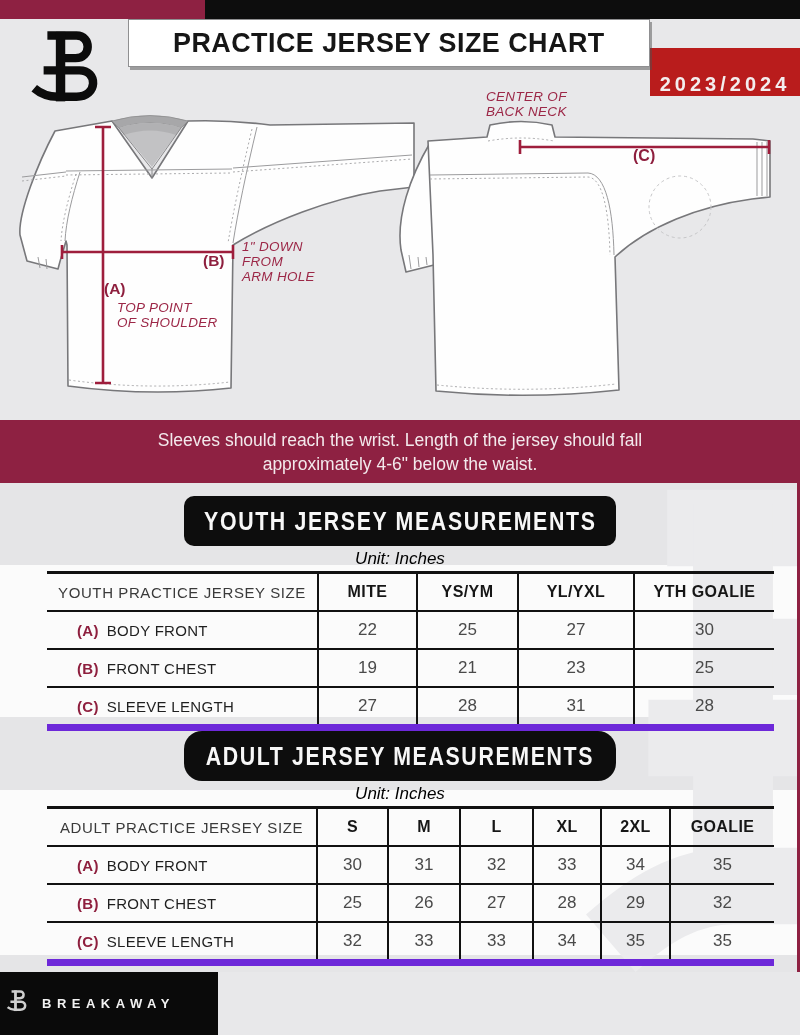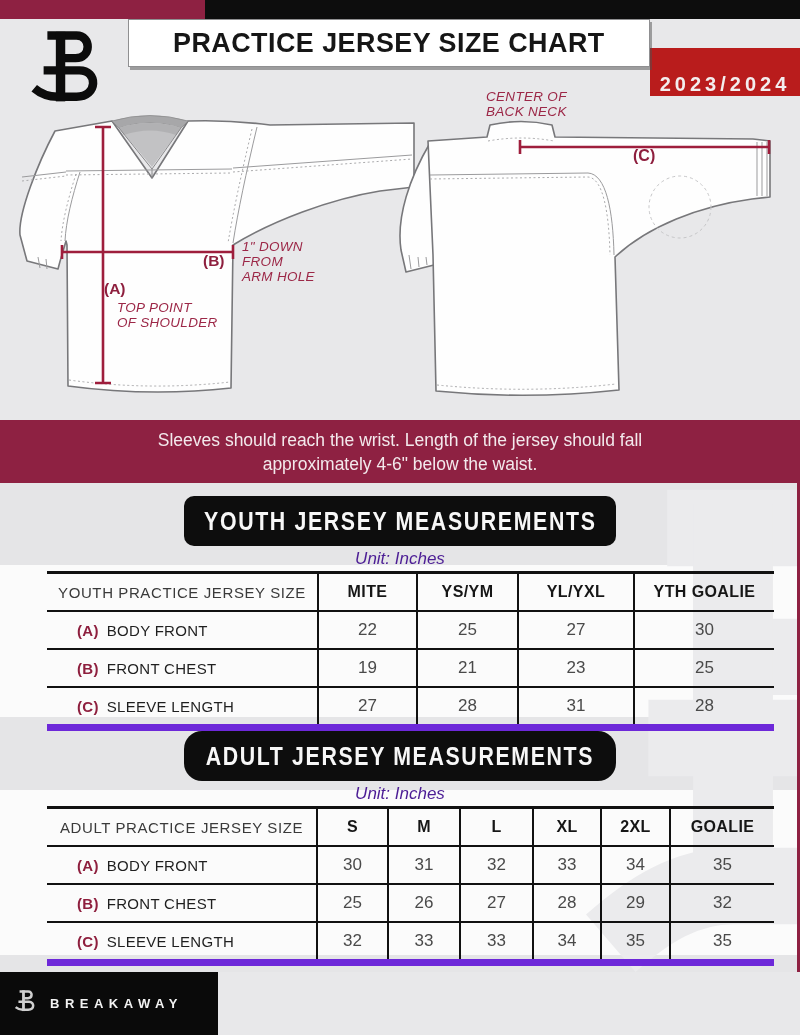--- a/index.html
+++ b/index.html
@@ -41,39 +41,39 @@
   .band3{top:955px;height:17px;}
   .right-strip{left:797px;top:483px;width:3px;height:489px;background:#8e2142;z-index:3;}
   .watermark{left:545px;top:466px;z-index:1;}
   
   .mbanner{left:50%;transform:translateX(-50%);width:432px;height:50px;background:#0d0d0d;
     border-radius:10px;display:flex;align-items:center;justify-content:center;z-index:4;}
   .mbanner span{color:#f7f7f7;font-weight:700;font-size:26px;letter-spacing:2px;
     transform:scaleX(.82);white-space:nowrap;}
   .mb-youth{top:496px;}
   .mb-adult{top:731px;border-radius:18px;}
-  .unit{left:0;width:800px;text-align:center;font-style:italic;font-size:17px;color:#4c1d95;z-index:4;}
+  .unit{left:0;width:800px;text-align:center;font-style:italic;font-size:17px;color:#000000;z-index:4;}
   .unit-youth{top:549px;}
   .unit-adult{top:784px;}
   
   table.size{border-collapse:collapse;table-layout:fixed;position:absolute;left:47px;z-index:4;
     border-top:3px solid #111;border-bottom:7px solid #6d28d9;background:transparent;}
   table.size td{height:36px;padding:0;vertical-align:middle;background:transparent;}
   table.size tr:not(:last-child) td{border-bottom:2px solid #111;}
   table.size td + td{border-left:2px solid #111;}
   .tbl-youth{top:571px;}
   .tbl-adult{top:806px;}
   .szhead{color:#3a3a3a;font-size:15px;letter-spacing:.6px;text-align:center;}
   .colhead{font-weight:700;color:#161616;font-size:16px;text-align:center;letter-spacing:.4px;}
   .rowlab{padding-left:30px !important;font-size:15px;color:#1f1f1f;letter-spacing:.3px;}
   .rowlab b{color:#8e1f3e;margin-right:8px;}
   .val{text-align:center;font-size:17px;color:#4a4a4a;}
   
   .footer-black{left:0;top:972px;width:218px;height:63px;background:#0a0a0a;
-    display:flex;align-items:center;padding-left:12px;gap:10px;box-sizing:border-box;z-index:5;}
+    display:flex;align-items:center;padding-left:4px;gap:10px;box-sizing:border-box;z-index:5;}
   .footer-black span{color:#f2f2f2;font-weight:700;font-size:13px;letter-spacing:5.5px;}
   .footer-maroon{left:218px;top:972px;width:582px;height:63px;background:#8e2142;color:#f2e7ea;
     font-size:15.5px;line-height:21px;padding:7px 0 0 13px;box-sizing:border-box;z-index:5;}
 </style>
 </head>
 <body>
 
 <div id="page">
 
   <div class="abs topbar-maroon"></div>

